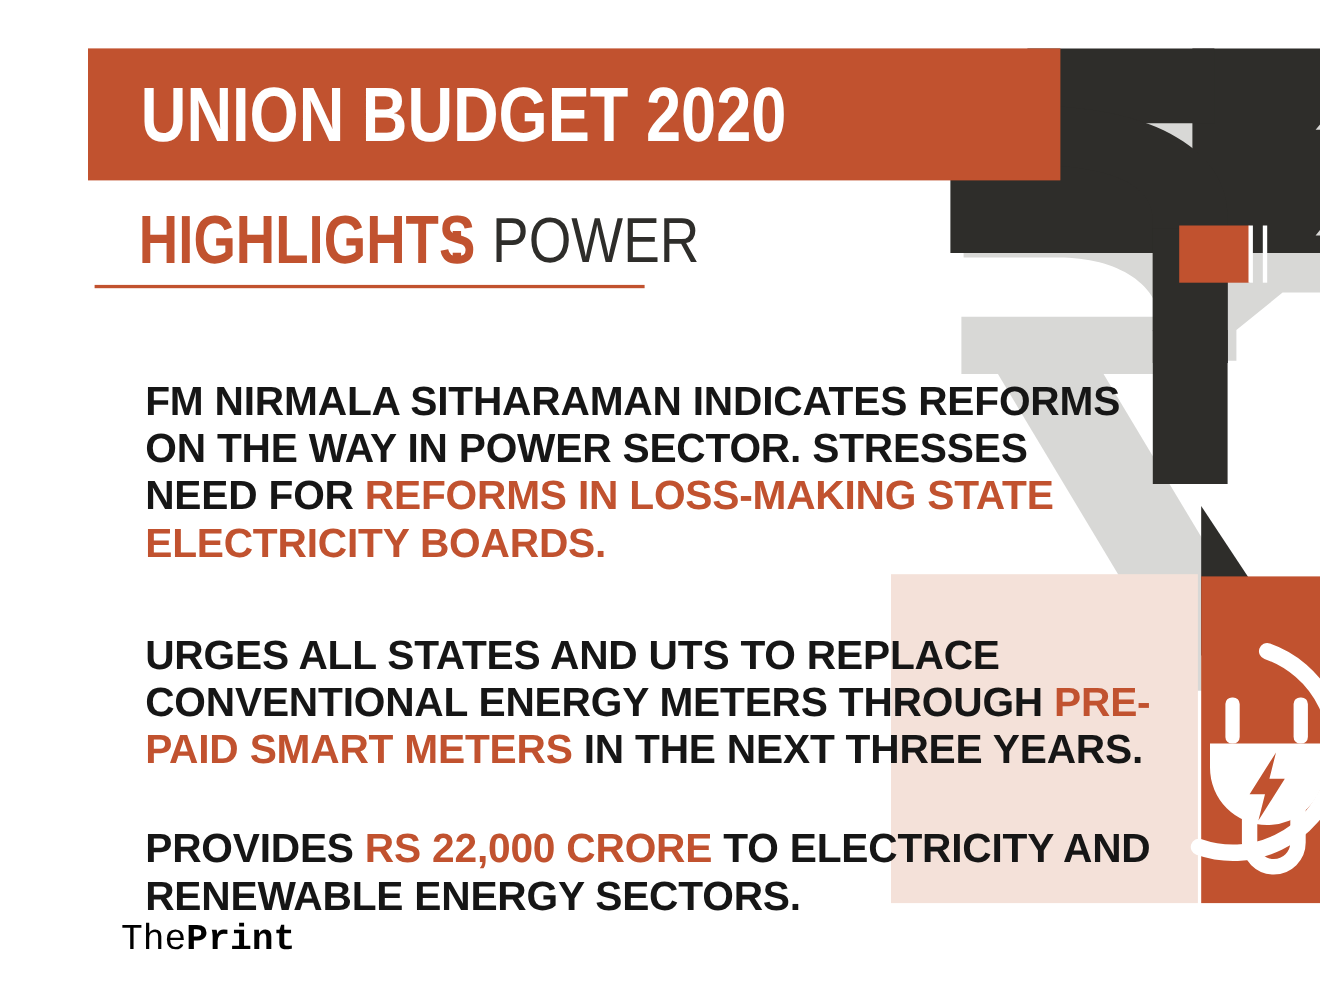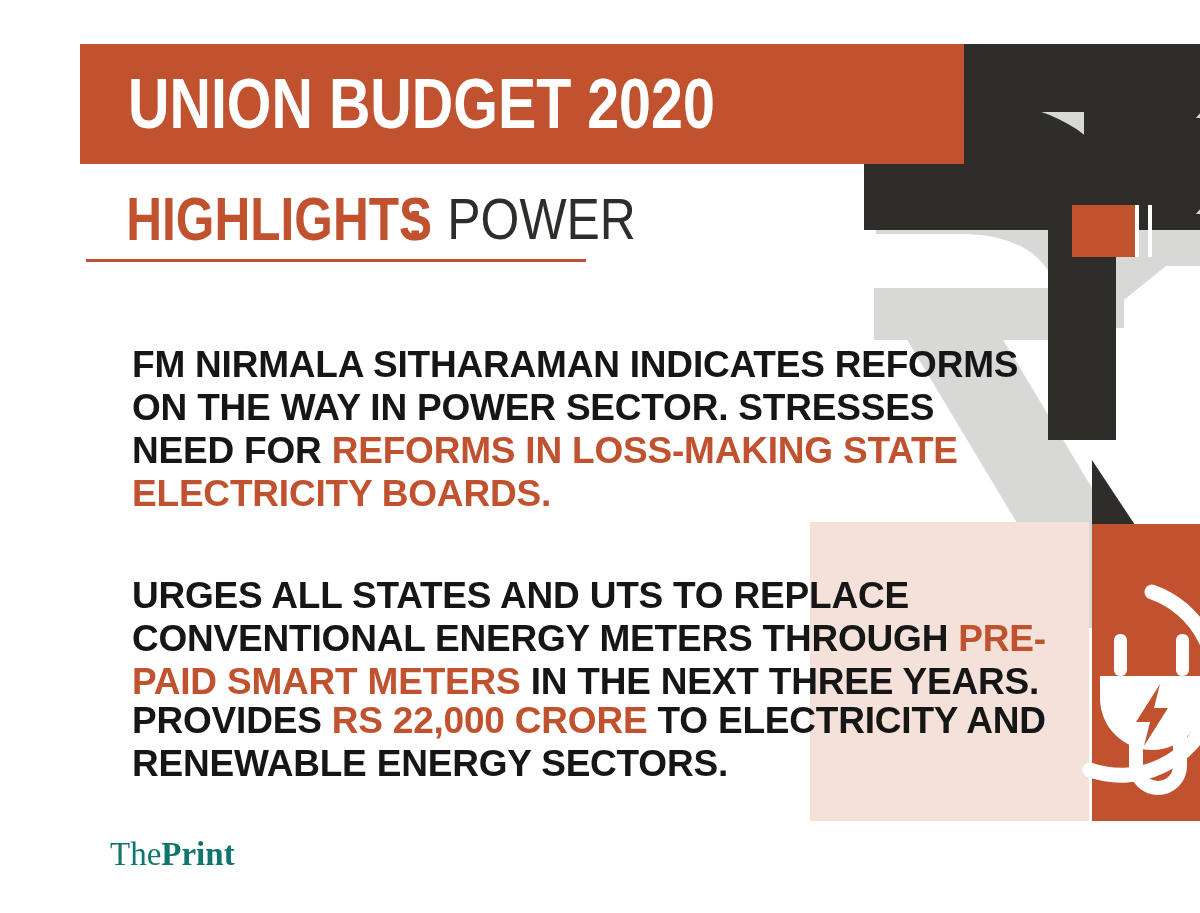--- a/index.html
+++ b/index.html
@@ -146,41 +146,41 @@
     font-family: "Liberation Sans Narrow", "Liberation Sans", sans-serif;
     font-weight: bold;
     font-size: 37px;
     line-height: 43px;
     color: #161616;
     letter-spacing: -0.2px;
     white-space: pre-line;
   }
   .para-1 { left: 88px; top: 300px; width: 900px; }
   .para-2 { left: 88px; top: 531px; width: 960px; }
-  .para-3 { left: 88px; top: 656px; width: 960px; }
+  .para-3 { left: 88px; top: 707px; width: 960px; }
 
   .hl { color: #C1522F; }
 
   
   .plug-icon {
     position: absolute;
     left: 1008px;
     top: 580px;
     width: 200px;
     height: 216px;
   }
 
   
   .logo {
     position: absolute;
     left: 66px;
     top: 838px;
-    font-family: Liberation Serif, serif;
+    font-family: Liberation Mono, monospace;
     font-size: 33px;
-    color: #0f766e;
+    color: #000000;
     line-height: 1;
     white-space: nowrap;
   }
   .logo .logo-the { font-weight: normal; }
   .logo .logo-print { font-weight: bold; }
 </style>
 </head>
 <body>
 
 <div id="infographic">

